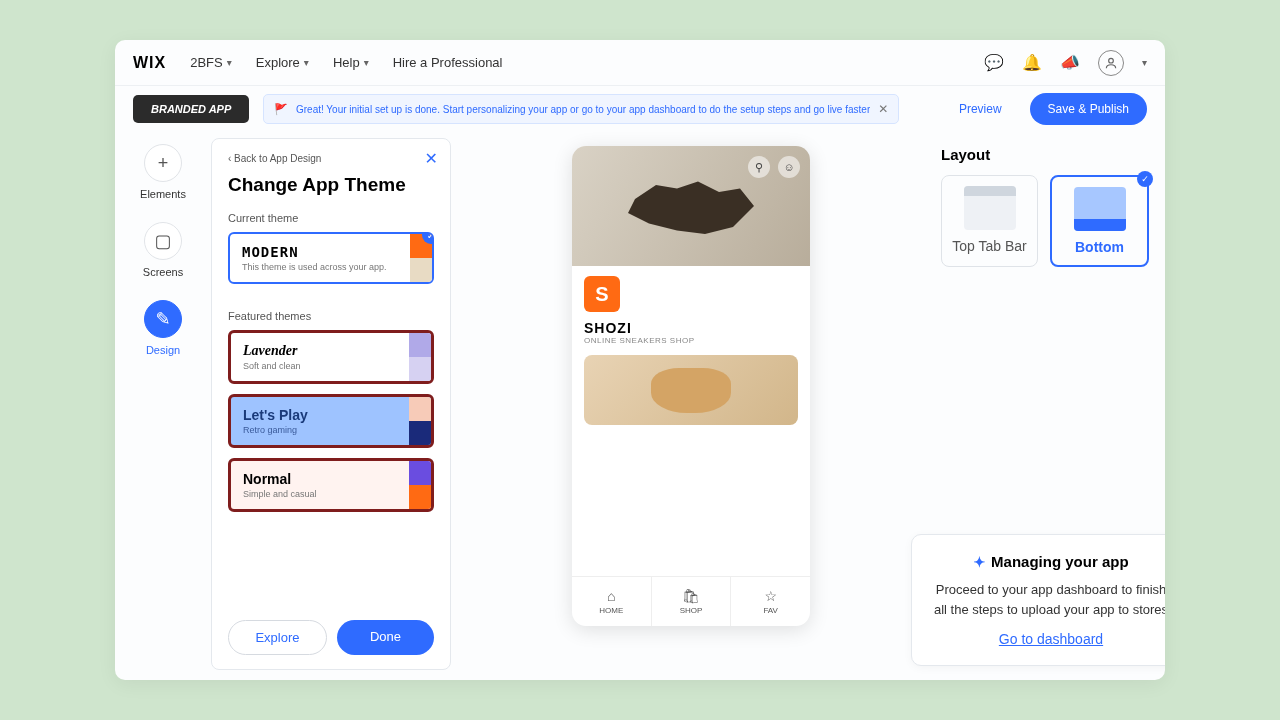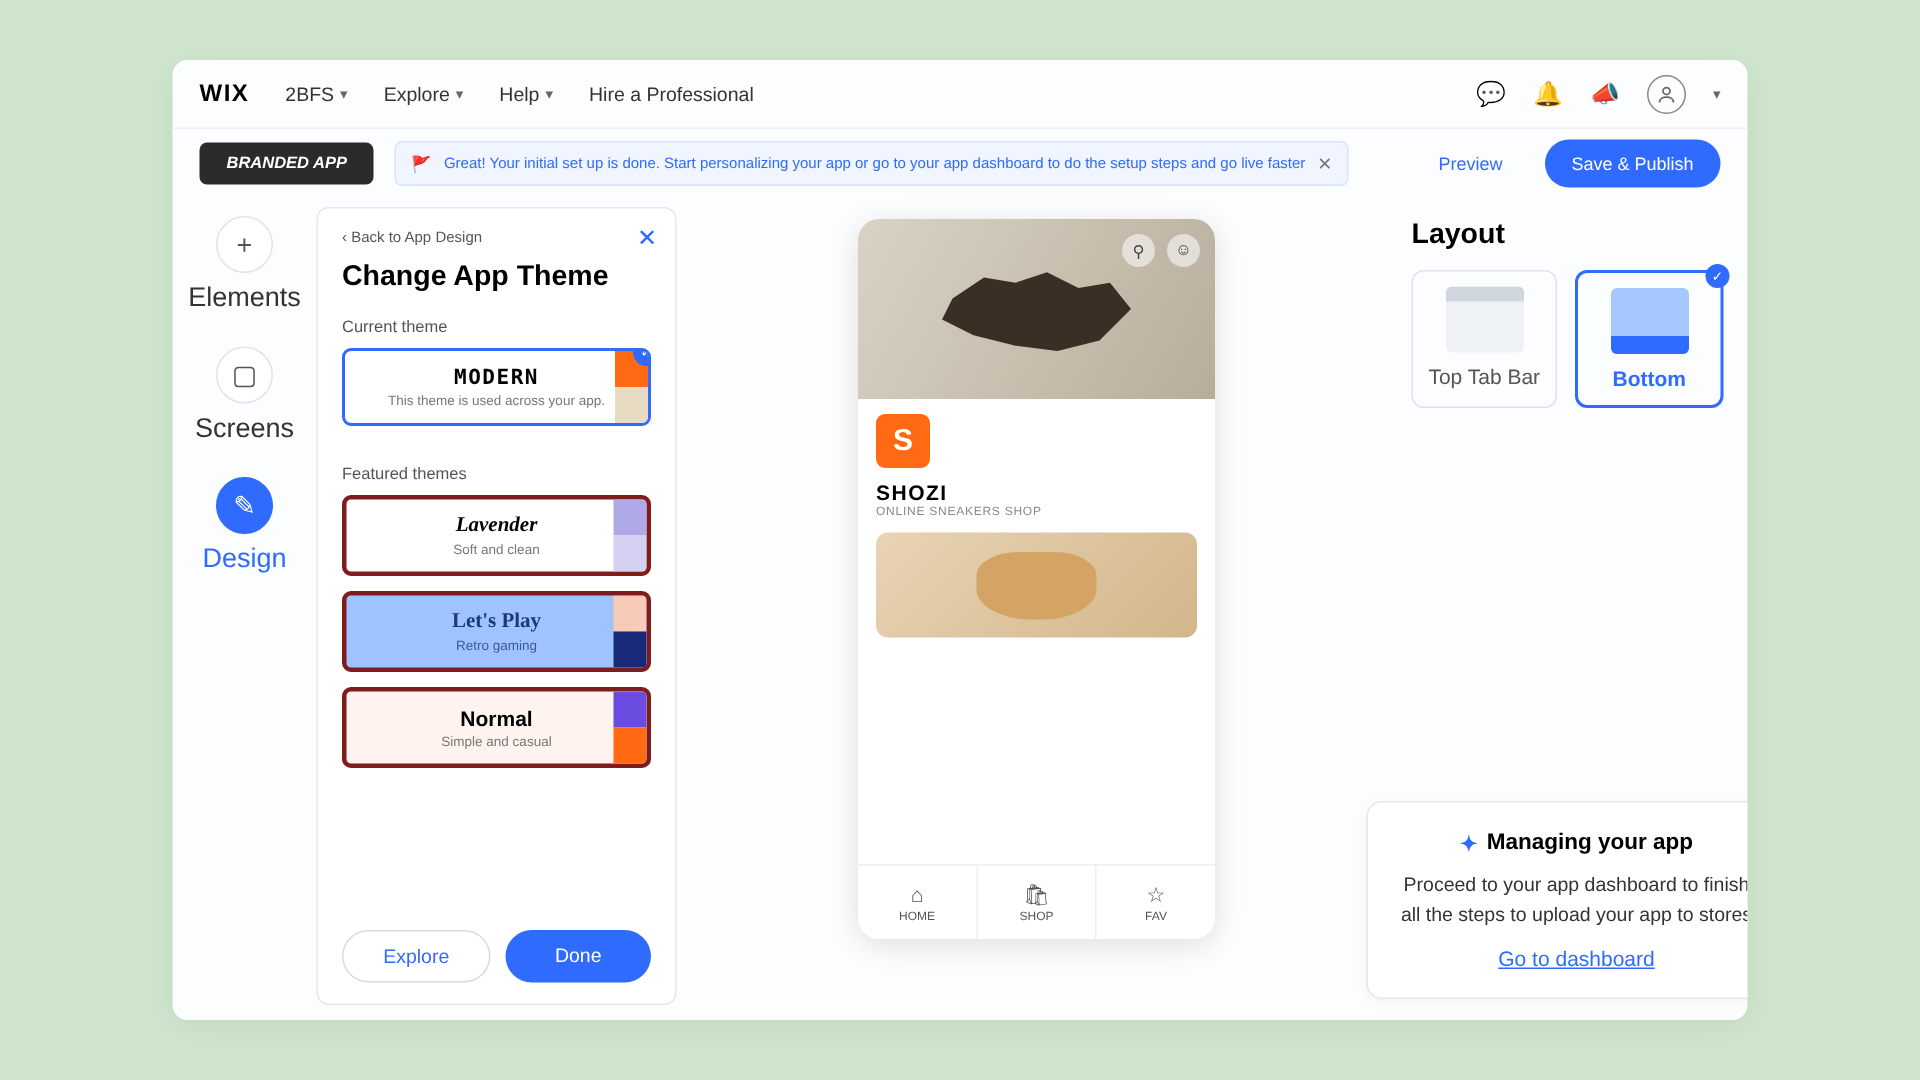--- a/index.html
+++ b/index.html
@@ -19,42 +19,42 @@
   .banner-text { font-size: 10px; color: #2f6bff; white-space: nowrap; overflow: hidden; text-overflow: ellipsis; flex: 1; }
   .banner-close { font-size: 12px; color: #777; cursor: pointer; }
   .btn-ghost { font-size: 12px; color: #2f6bff; padding: 8px 14px; cursor: pointer; }
   .btn-primary { background: #2f6bff; color: #fff; font-size: 12px; padding: 9px 18px; border-radius: 18px; cursor: pointer; }
 
   .main { flex: 1; display: flex; overflow: hidden; }
   .rail { width: 96px; display: flex; flex-direction: column; align-items: center; padding-top: 12px; gap: 22px; }
   .rail-item { display: flex; flex-direction: column; align-items: center; gap: 6px; cursor: pointer; }
   .rail-circle { width: 38px; height: 38px; border-radius: 50%; display: flex; align-items: center; justify-content: center; font-size: 18px; color: #555; background: #fff; border: 1px solid #e1e4e8; }
   .rail-circle.active { background: #2f6bff; color: #fff; border-color: #2f6bff; }
-  .rail-label { font-size: 18px; color: #333; }
+  .rail-label { font-size: 11px; color: #333; }
   .rail-label.active { color: #2f6bff; }
 
   .panel { width: 240px; background: #fff; border: 1px solid #e4e8ed; border-radius: 8px; margin: 6px 6px 10px 0; padding: 14px 16px; display: flex; flex-direction: column; position: relative; }
   .panel-close { position: absolute; top: 10px; right: 12px; color: #2f6bff; font-size: 16px; cursor: pointer; }
   .back-link { font-size: 10px; color: #555; cursor: pointer; }
   .panel-title { font-size: 19px; font-weight: 700; margin-top: 10px; }
   .sect-label { font-size: 11px; color: #555; margin-top: 16px; margin-bottom: 8px; }
 
   .theme-card { position: relative; border: 3px solid #7f1d1d; border-radius: 6px; padding: 10px 12px; display: flex; align-items: center; cursor: pointer; margin-bottom: 10px; overflow: hidden; }
   .theme-card.selected { border: 2px solid #2f6bff; }
-  .theme-text { flex: 1; text-align: center; }
+  .theme-text { flex: 1; }
   .theme-name { font-size: 14px; font-weight: 700; }
   .theme-desc { font-size: 9px; color: #777; margin-top: 2px; }
   .theme-swatch { width: 22px; height: 100%; position: absolute; right: 0; top: 0; display: flex; flex-direction: column; }
   .sw { flex: 1; }
   .check-badge { position: absolute; top: -8px; right: -8px; width: 18px; height: 18px; background: #2f6bff; border-radius: 50%; display: flex; align-items: center; justify-content: center; color: #fff; font-size: 10px; }
   .theme-modern .theme-name { font-family: monospace; letter-spacing: 1px; }
   .theme-lavender { background: #fff; }
   .theme-lavender .theme-name { font-family: Georgia, serif; font-style: italic; }
   .theme-letsplay { background: #9ec3ff; }
-  .theme-letsplay .theme-name { font-family: Liberation Serif, serif; color: #1a3a7a; }
+  .theme-letsplay .theme-name { font-family: Liberation Sans, sans-serif; color: #1a3a7a; }
   .theme-letsplay .theme-desc { color: #3a5a9a; }
   .theme-normal { background: #fff3f0; }
 
   .panel-footer { margin-top: auto; display: flex; gap: 10px; padding-top: 12px; }
   .btn-outline { flex: 1; border: 1px solid #d6dae0; border-radius: 20px; padding: 9px 0; text-align: center; color: #2f6bff; font-size: 13px; cursor: pointer; }
   .btn-done { flex: 1; background: #2f6bff; color: #fff; border-radius: 20px; padding: 9px 0; text-align: center; font-size: 13px; cursor: pointer; }
 
   .canvas { flex: 1; display: flex; align-items: flex-start; justify-content: center; padding: 14px 8px; position: relative; }
   .phone { width: 238px; height: 480px; background: #fff; border-radius: 14px; box-shadow: 0 4px 20px rgba(0,0,0,.12); overflow: hidden; display: flex; flex-direction: column; }
   .phone-hero { height: 120px; background: linear-gradient(120deg,#d9d2c5,#b8ad9b); position: relative; display: flex; align-items: center; justify-content: center; }
@@ -69,21 +69,21 @@
   .phone-card::before { content:""; width:90px;height:40px;background:#f2e6d4;border-radius:40% 40% 30% 30%; margin-bottom:4px; }
   .phone-card-title { font-size: 13px; font-weight: 800; letter-spacing: 1px; }
   .phone-card2 { height: 70px; border-radius: 8px; background: linear-gradient(135deg,#e8d3b4,#d2b68a); display:flex;align-items:center;justify-content:center; }
   .phone-card2::before { content:""; width:80px;height:45px;background:#d4a465;border-radius:35% 35% 45% 45%; }
   .phone-tabbar { height: 50px; border-top: 1px solid #eee; display: flex; }
   .tab-item { flex: 1; display: flex; flex-direction: column; align-items: center; justify-content: center; gap: 2px; font-size: 8px; color: #555; border-right:1px solid #eee; }
   .tab-item:last-child { border-right:none; }
   .tab-ic { font-size: 14px; }
 
   .rightcol { width: 240px; padding: 14px 16px; display: flex; flex-direction: column; }
-  .rc-title { font-size: 19px; font-weight: 600; margin-bottom: 12px; }
+  .rc-title { font-size: 15px; font-weight: 600; margin-bottom: 12px; }
   .layout-opts { display: flex; gap: 12px; }
   .layout-card { flex: 1; border: 1px solid #dfe3e8; border-radius: 8px; padding: 10px 6px; display: flex; flex-direction: column; align-items: center; gap: 8px; cursor: pointer; position: relative; }
   .layout-card.selected { border: 2px solid #2f6bff; }
   .layout-thumb { width: 52px; height: 44px; background: #eef1f5; border-radius: 4px; position: relative; overflow:hidden; }
   .thumb-top::before { content:""; position:absolute; top:0; left:0; right:0; height:10px; background:#cfd6de; }
   .thumb-bottom { background:#a7c7ff; }
   .thumb-bottom::after { content:""; position:absolute; bottom:0; left:0; right:0; height:12px; background:#2f6bff; }
   .thumb-bottom::before { content:""; position:absolute; bottom:3px; left:6px; width:6px;height:6px;background:#fff;border-radius:1px; box-shadow: 12px 0 #fff, 24px 0 #fff; }
   .layout-label { font-size: 14px; color: #555; text-align: right; }
   .layout-card.selected .layout-label { color: #2f6bff; font-weight:600; }

